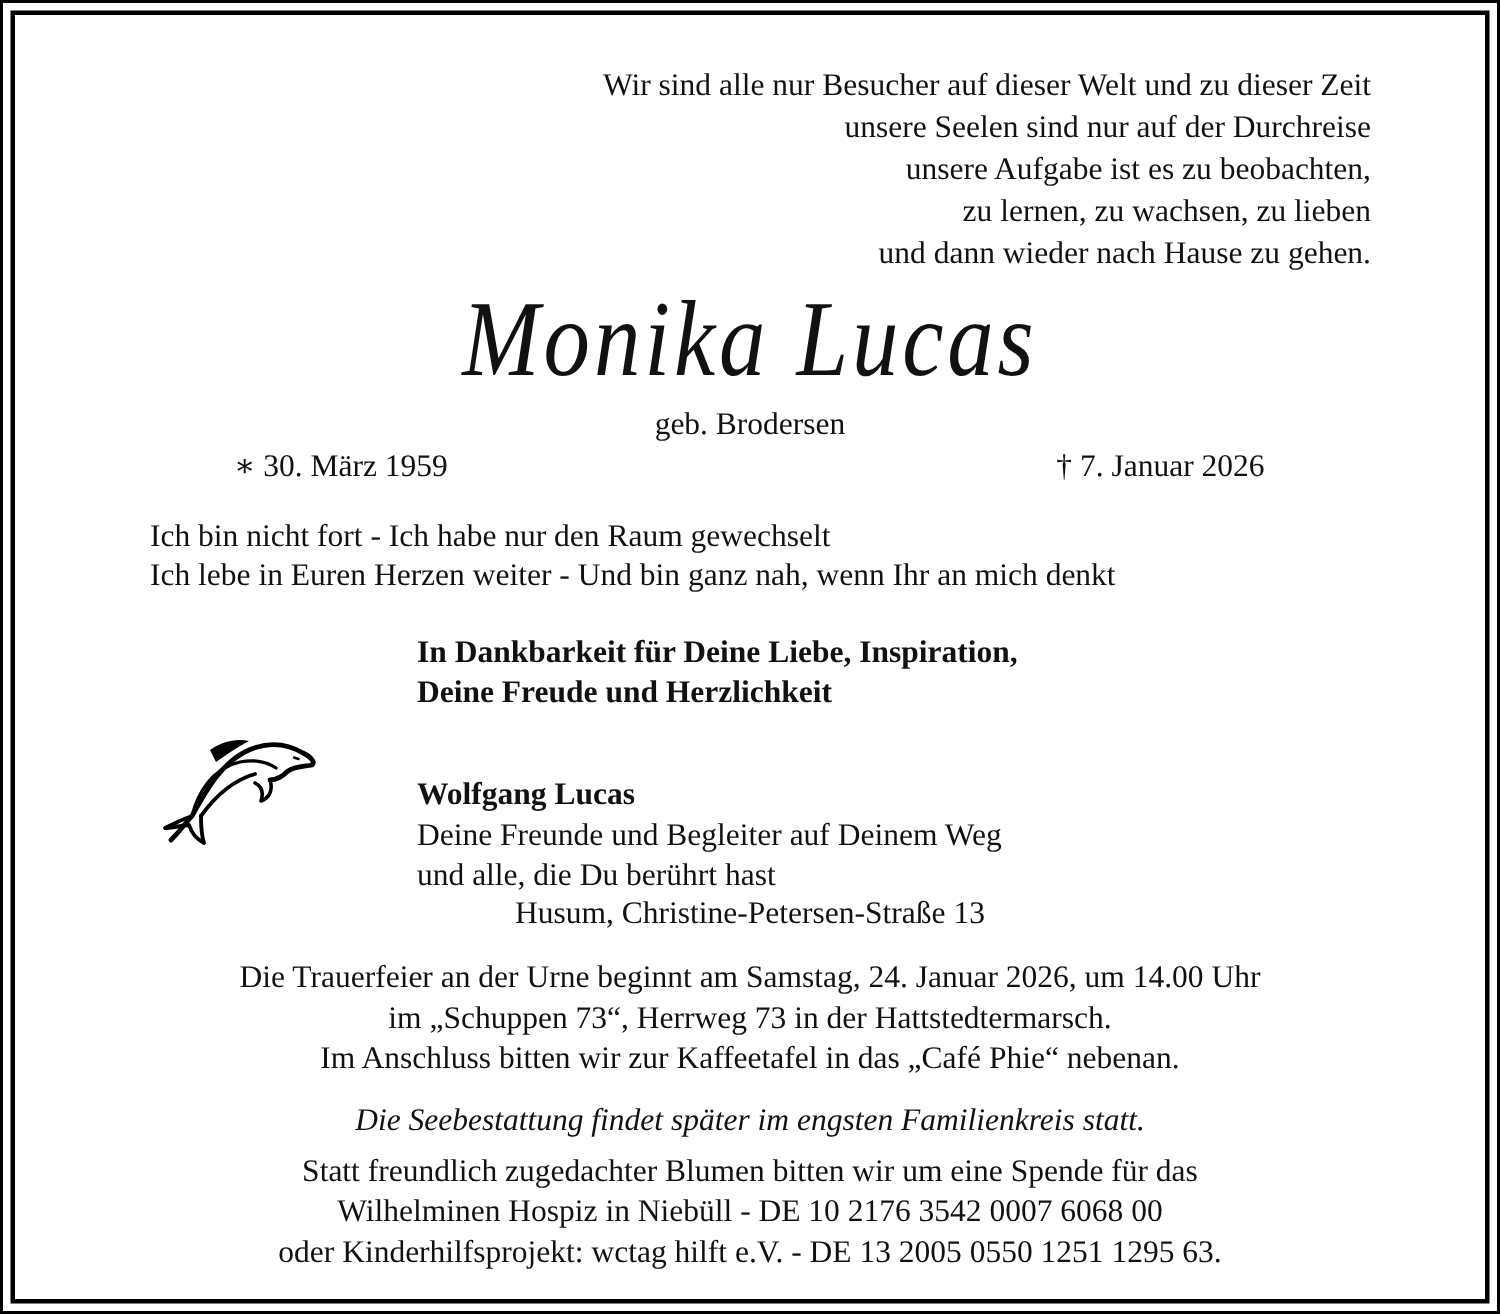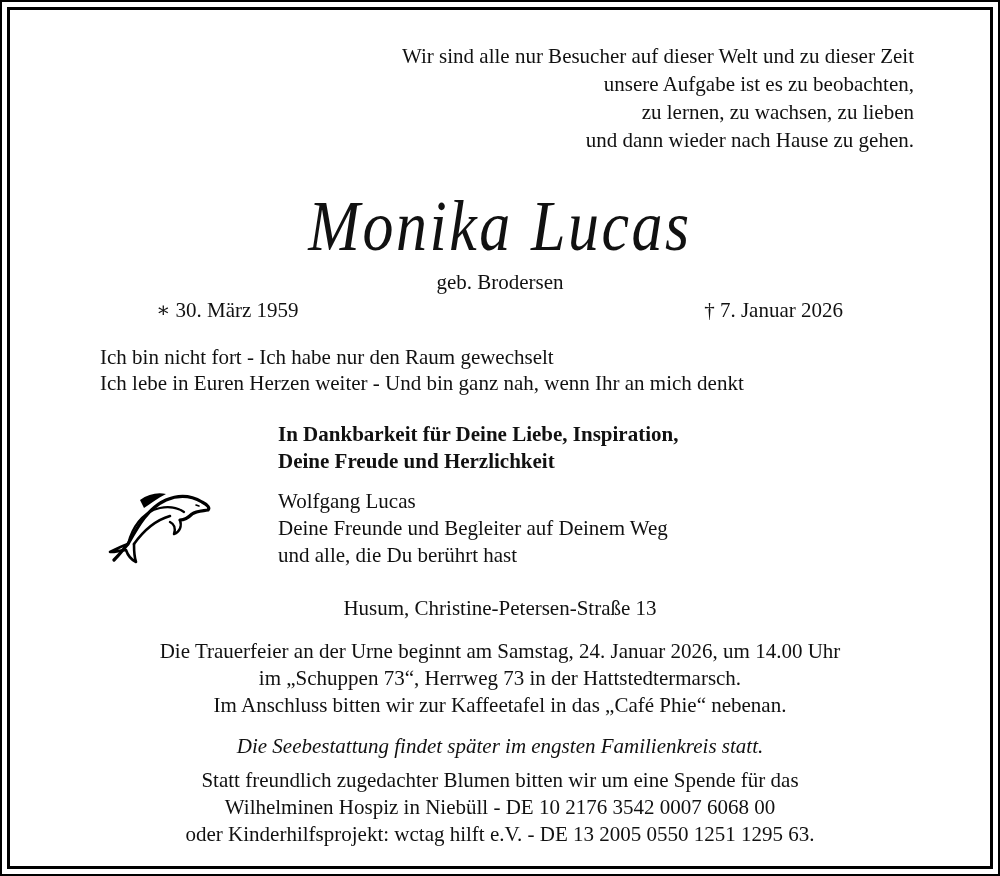--- a/index.html
+++ b/index.html
@@ -26,38 +26,39 @@
   .nee {
     position:absolute; left:0; width:1000px; top:268px; text-align:center;
     font-size:21px; line-height:28px;
   }
   .born { position:absolute; left:156px; top:296px; font-size:21px; line-height:28px; }
   .died { position:absolute; right:157px; top:296px; font-size:21px; line-height:28px; }
   .verse { position:absolute; left:88px; top:344px; font-size:21px; line-height:26px; }
   .verse div { white-space:nowrap;margin-left:12px; }
   .thanks { position:absolute; left:278px; top:421px; font-size:21px; line-height:27px; font-weight:bold; }
   .mourners { position:absolute; left:278px; top:488px; font-size:21px; line-height:27px; }
-  .mourners .lead { font-weight:normal; }
+  .mourners .lead { font-weight:bold;margin-top:28px; }
   .dolphin { position:absolute; left:104px; top:478px; width:112px; height:86px; }
   .center-block { position:absolute; left:0; width:1000px; text-align:center; font-size:21px; line-height:27px; }
   .addr { top:595px; }
   .ceremony { top:638px; }
   .burial { top:733px;font-style:italic; }
   .donation { top:767px; }
   .center-block div { white-space:nowrap; }
 </style>
 </head>
 <body>
 
 <div class="frame-outer">
   <div class="frame-inner"></div>
 </div>
 
 <div class="quote serif">
   <div>Wir sind alle nur Besucher auf dieser Welt und zu dieser Zeit</div>
+  <div>unsere Seelen sind nur auf der Durchreise</div>
   <div>unsere Aufgabe ist es zu beobachten,</div>
   <div>zu lernen, zu wachsen, zu lieben</div>
   <div>und dann wieder nach Hause zu gehen.</div>
 </div>
 
 <div class="name serif">Monika Lucas</div>
 <div class="nee serif">geb. Brodersen</div>
 <div class="born serif">∗ 30. März 1959</div>
 <div class="died serif">† 7. Januar 2026</div>
 

